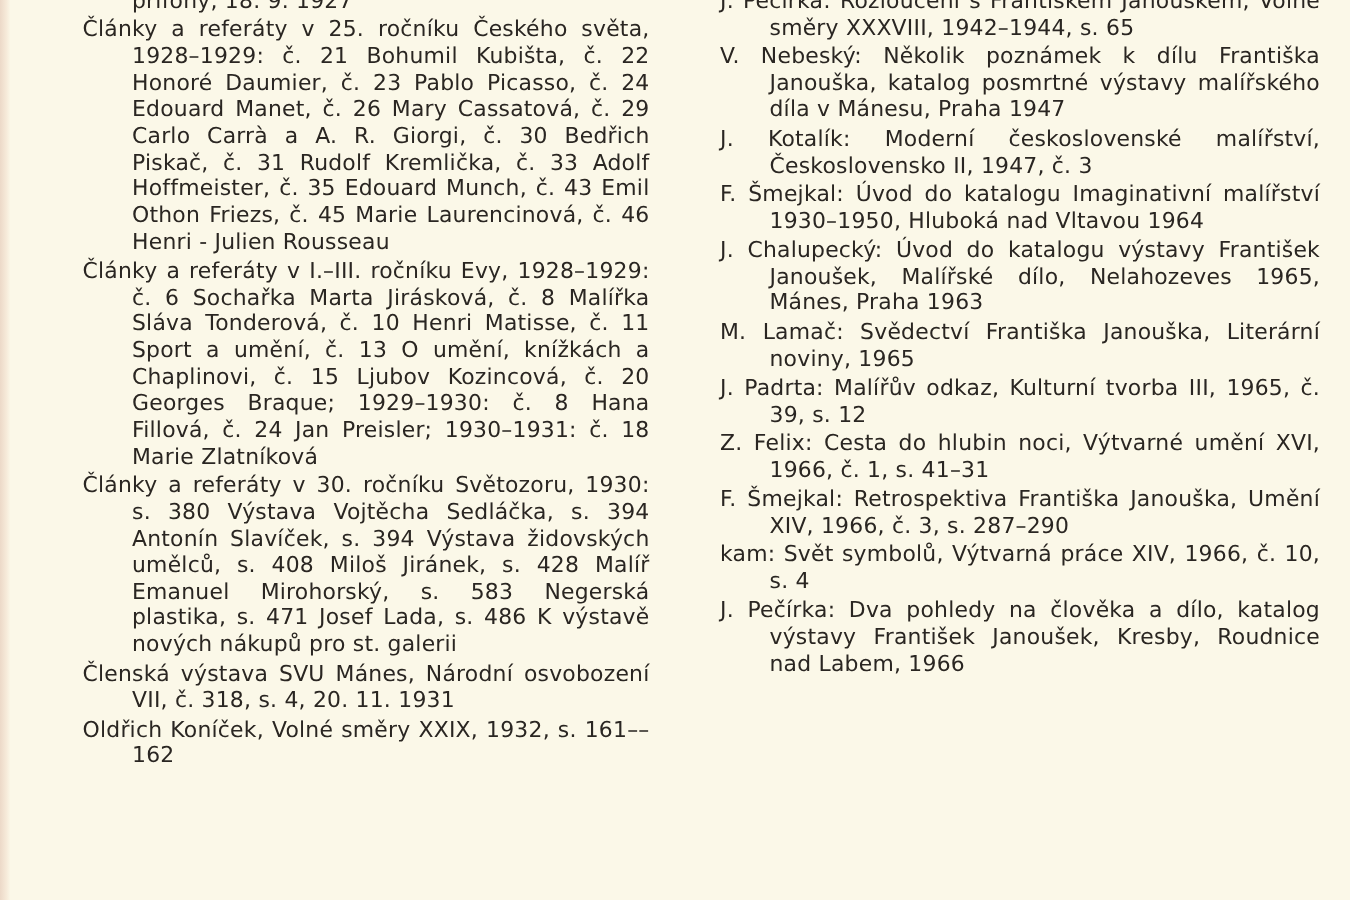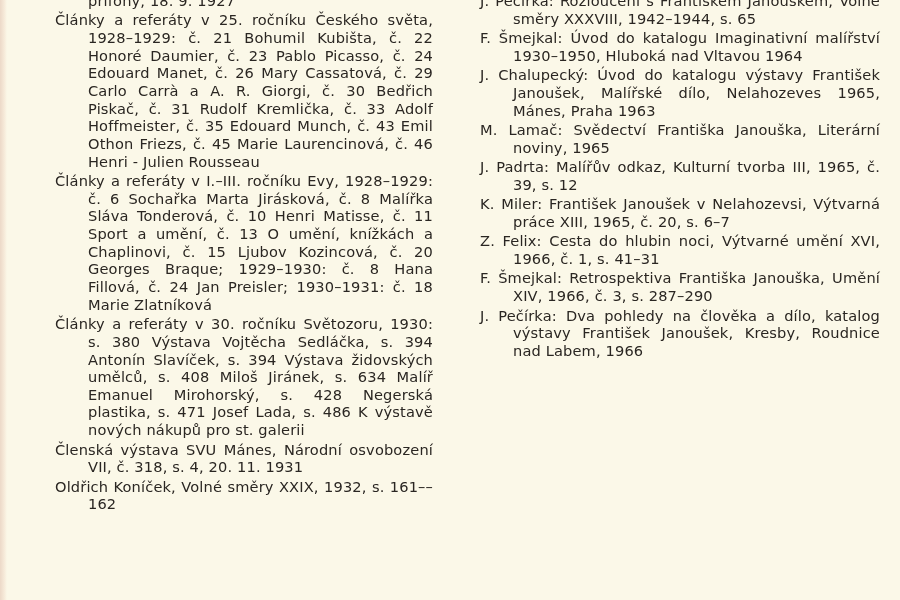--- a/index.html
+++ b/index.html
@@ -29,30 +29,32 @@
 </style>
 </head>
 <body>
 
 <div class="edge"></div>
 
 <div class="col left">
   <div class="entry cont">prifony, 18. 9. 1927</div>
   <div class="entry">Články a referáty v 25. ročníku Českého světa, 1928–1929: č. 21 Bohumil Kubišta, č. 22 Honoré Daumier, č. 23 Pablo Picasso, č. 24 Edouard Manet, č. 26 Mary Cassatová, č. 29 Carlo Carrà a A. R. Giorgi, č. 30 Bedřich Piskač, č. 31 Rudolf Kremlička, č. 33 Adolf Hoffmeister, č. 35 Edouard Munch, č. 43 Emil Othon Friezs, č. 45 Marie Laurencinová, č. 46 Henri - Julien Rousseau</div>
   <div class="entry">Články a referáty v I.–III. ročníku Evy, 1928–1929: č. 6 Sochařka Marta Jirásková, č. 8 Malířka Sláva Tonderová, č. 10 Henri Matisse, č. 11 Sport a umění, č. 13 O umění, knížkách a Chaplinovi, č. 15 Ljubov Kozincová, č. 20 Georges Braque; 1929–1930: č. 8 Hana Fillová, č. 24 Jan Preisler; 1930–1931: č. 18 Marie Zlatníková</div>
-  <div class="entry">Články a referáty v 30. ročníku Světozoru, 1930: s. 380 Výstava Vojtěcha Sedláčka, s. 394 Antonín Slavíček, s. 394 Výstava židovských umělců, s. 408 Miloš Jiránek, s. 634 Malíř Emanuel Mirohorský, s. 428 Negerská plastika, s. 471 Josef Lada, s. 486 K výstavě nových nákupů pro st. galerii</div>
+  <div class="entry">Články a referáty v 30. ročníku Světozoru, 1930: s. 380 Výstava Vojtěcha Sedláčka, s. 394 Antonín Slavíček, s. 394 Výstava židovských umělců, s. 408 Miloš Jiránek, s. 428 Malíř Emanuel Mirohorský, s. 583 Negerská plastika, s. 471 Josef Lada, s. 486 K výstavě nových nákupů pro st. galerii</div>
   <div class="entry">Členská výstava SVU Mánes, Národní osvobození VII, č. 318, s. 4, 20. 11. 1931</div>
   <div class="entry">Oldřich Koníček, Volné směry XXIX, 1932, s. 161––162</div>
 
 </div>
 
 <div class="col right">
   <div class="entry">J. Pečírka: Rozloučení s Františkem Janouškem, Volné směry XXXVIII, 1942–1944, s. 65</div>
+  <div class="entry">V. Nebeský: Několik poznámek k dílu Františka Janouška, katalog posmrtné výstavy malířského díla v Mánesu, Praha 1947</div>
+  <div class="entry">J. Kotalík: Moderní československé malířství, Československo II, 1947, č. 3</div>
   <div class="entry">F. Šmejkal: Úvod do katalogu Imaginativní malířství 1930–1950, Hluboká nad Vltavou 1964</div>
   <div class="entry">J. Chalupecký: Úvod do katalogu výstavy František Janoušek, Malířské dílo, Nelahozeves 1965, Mánes, Praha 1963</div>
   <div class="entry">M. Lamač: Svědectví Františka Janouška, Literární noviny, 1965</div>
   <div class="entry">J. Padrta: Malířův odkaz, Kulturní tvorba III, 1965, č. 39, s. 12</div>
-  <div class="entry">K. Miler: František Janoušek v Nelahozevsi, Výtvarná práce XIII, 1965, č. 20, s. 6–7</div>
   <div class="entry">Z. Felix: Cesta do hlubin noci, Výtvarné umění XVI, 1966, č. 1, s. 41–31</div>
   <div class="entry">F. Šmejkal: Retrospektiva Františka Janouška, Umění XIV, 1966, č. 3, s. 287–290</div>
+  <div class="entry">kam: Svět symbolů, Výtvarná práce XIV, 1966, č. 10, s. 4</div>
   <div class="entry">J. Pečírka: Dva pohledy na člověka a dílo, katalog výstavy František Janoušek, Kresby, Roudnice nad Labem, 1966</div>
 
 </div>
 
 </body></html>

